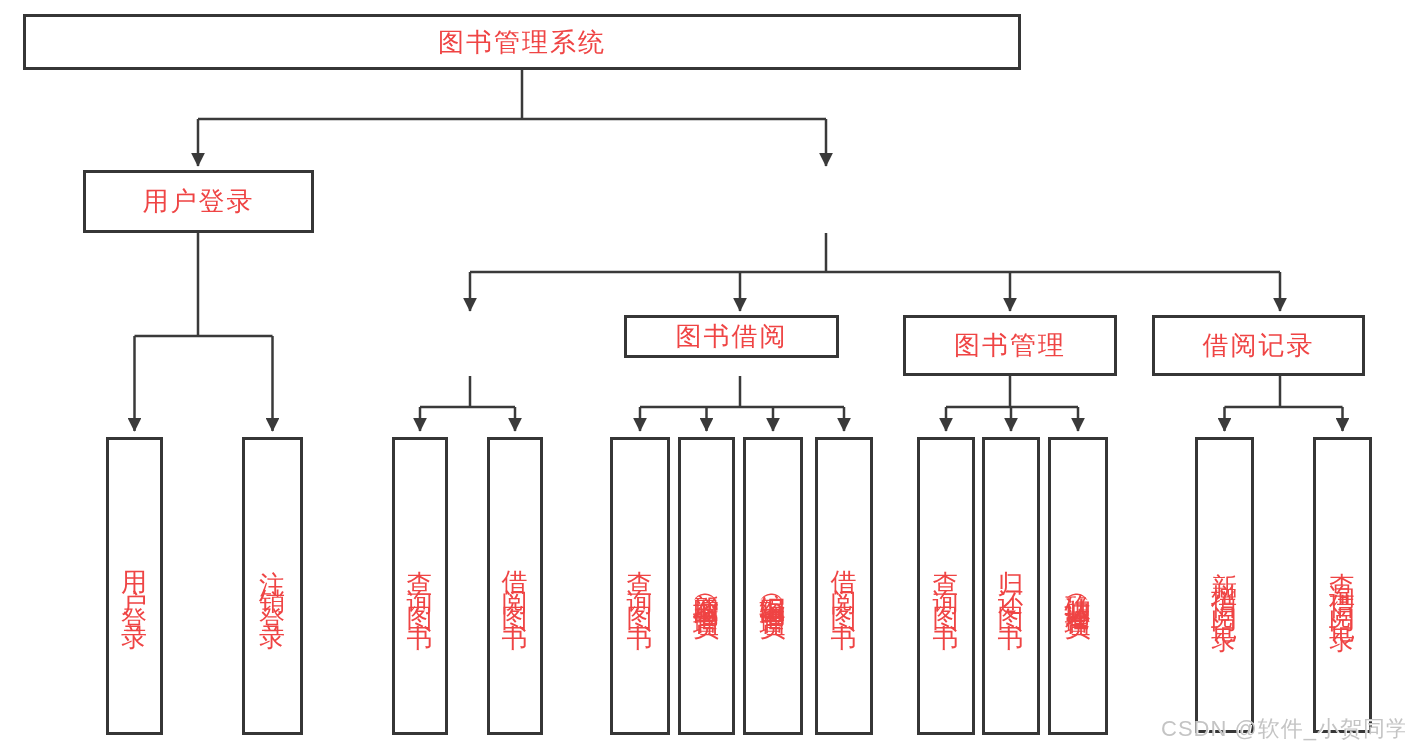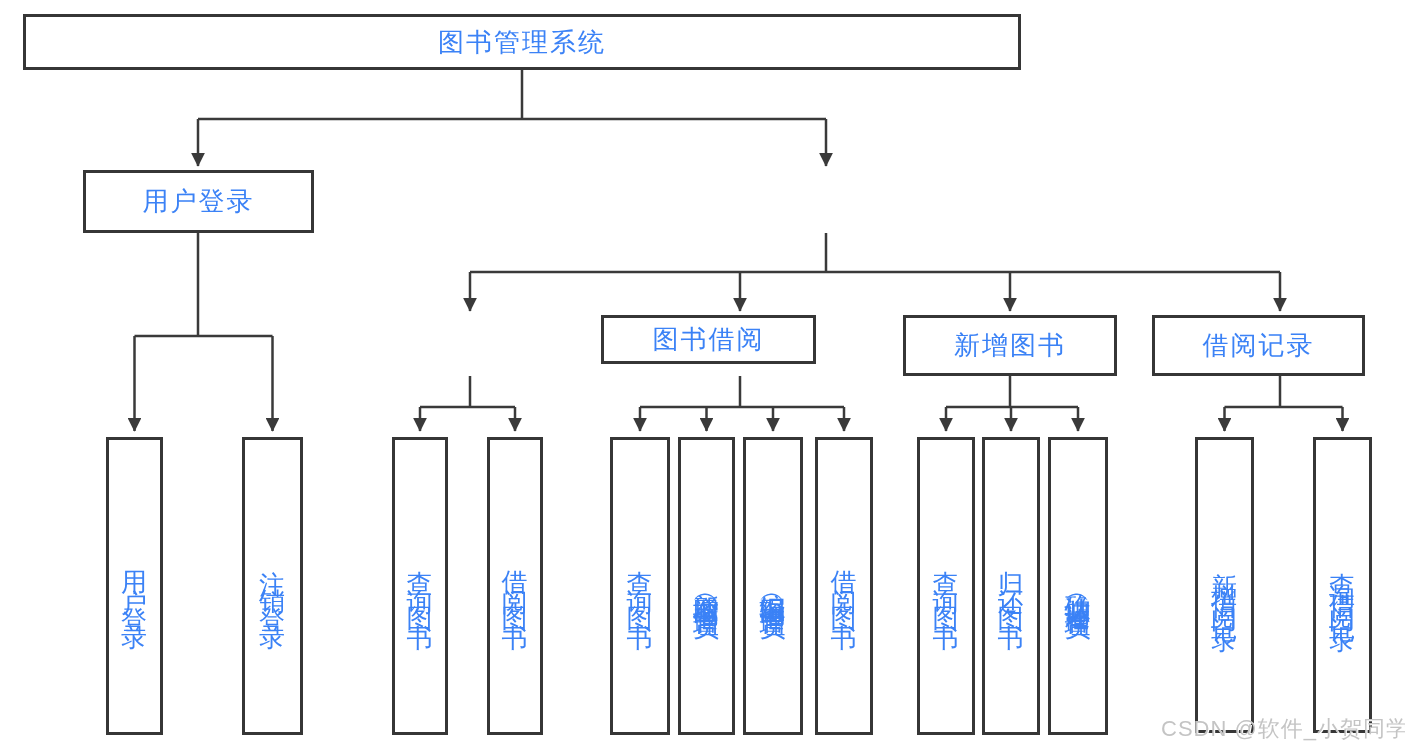--- a/index.html
+++ b/index.html
@@ -4,21 +4,21 @@
 <style>
   html,body{margin:0;padding:0;background:#ffffff;}
   .stage{
     position:relative;width:1405px;height:747px;background:#ffffff;
     font-family:"Liberation Sans",sans-serif;overflow:hidden;color:#333;
   }
   svg.connectors{position:absolute;left:0;top:0;width:1405px;height:747px;}
   .node{
     position:absolute;background:#ffffff;border:3px solid #363636;
     box-sizing:border-box;display:flex;align-items:center;justify-content:center;
-    color:#3b82f6;
+    color:#ef4444;
   }
   .node.h{font-size:26px;letter-spacing:2px;white-space:nowrap;}
   .node.v span{
     writing-mode:vertical-rl;text-orientation:mixed;
     font-size:26px;line-height:1;display:block;
   }
   .node.v.gap-lg span{letter-spacing:18px;}
   .node.v.gap-md span{letter-spacing:11px;}
   .node.v.gap-sm span{letter-spacing:3px;}
   .watermark{
@@ -66,22 +66,22 @@
       <path d="M1078 407 V431" marker-end="url(#arw)"></path>
       <path d="M1224.5 407 V431" marker-end="url(#arw)"></path>
       <path d="M1342.5 407 V431" marker-end="url(#arw)"></path>
     </g>
   </svg>
 
   <div class="node h" style="left:23px;top:14px;width:998px;height:56px;">图书管理系统</div>
 
   <div class="node h" style="left:83px;top:170px;width:231px;height:63px;">用户登录</div>
 
-  <div class="node h" style="left:601px;top:315px;width:215px;height:49px;">图书借阅</div>
-  <div class="node h" style="left:903px;top:315px;width:214px;height:61px;">新增图书</div>
+  <div class="node h" style="left:624px;top:315px;width:215px;height:43px;">图书借阅</div>
+  <div class="node h" style="left:903px;top:315px;width:214px;height:61px;">图书管理</div>
   <div class="node h" style="left:1139px;top:315px;width:213px;height:61px;margin-left:13px;">借阅记录</div>
 
   <div class="node v gap-lg" style="left:106px;top:437px;width:57px;height:298px;">
     <span>用户登录</span>
   </div>
   <div class="node v gap-lg" style="left:242px;top:437px;width:61px;height:298px;">
     <span>注销登录</span>
   </div>
 
   <div class="node v gap-lg" style="left:392px;top:437px;width:56px;height:298px;">

